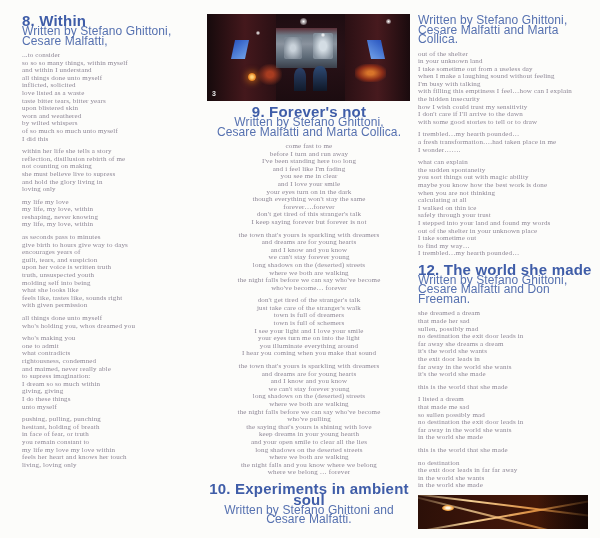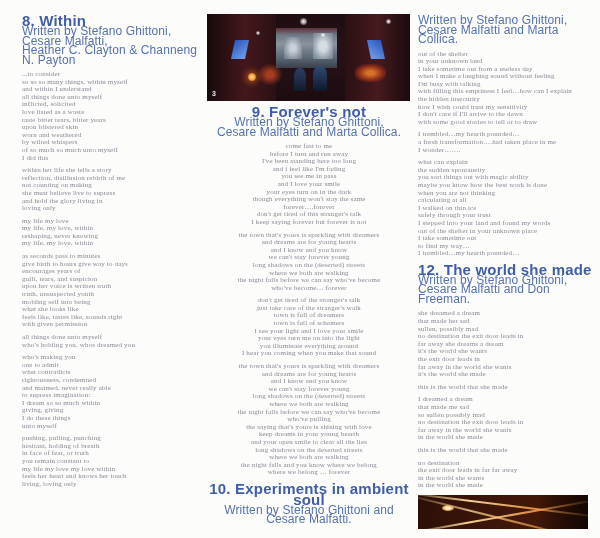--- a/index.html
+++ b/index.html
@@ -49,21 +49,20 @@
 </head>
 <body>
 
 <div>
 
   <div class="col col1">
     <section class="track">
       <h2 class="track-title">8. Within</h2>
       <div class="credits">
           <div>Written by Stefano Ghittoni, Cesare Malfatti,</div>
-          <div>Heather C. Clayton &amp; Channeng N. Payton</div>
         </div>
       <div class="lyrics">
           <div class="stanza">
             <div class="line">...to consider</div>
             <div class="line">so so so many things,  within myself</div>
             <div class="line">and within  I understand</div>
             <div class="line">all things done unto myself</div>
             <div class="line">inflicted,  solicited</div>
             <div class="line">love listed as a waste</div>
             <div class="line">taste bitter tears,  bitter years</div>
@@ -153,21 +152,21 @@
       <div class="credits">
           <div>Written by Stefano Ghittoni,</div>
           <div>Cesare Malfatti and Marta Collica.</div>
         </div>
       <div class="lyrics">
           <div class="stanza">
             <div class="line">come fast to me</div>
             <div class="line">before I turn and run away</div>
             <div class="line">I've been standing here too long</div>
             <div class="line">and i feel like I'm fading</div>
-            <div class="line">you see me in pass</div>
+            <div class="line">you see me in clear</div>
             <div class="line">and I love your smile</div>
             <div class="line">your eyes turn on in the dark</div>
             <div class="line">though everything won't stay the same</div>
             <div class="line">forever….forever</div>
             <div class="line">don't get tired of this stranger's talk</div>
             <div class="line">I keep saying forever but forever is not</div>
           </div>
           <div class="stanza">
             <div class="line">the town that's yours is sparkling with dreamers</div>
             <div class="line">and dreams are for young hearts</div>
@@ -272,21 +271,21 @@
             <div class="line">far away she dreams a dream</div>
             <div class="line">it's the world she wants</div>
             <div class="line">the exit door leads in</div>
             <div class="line">far away in the world she wants</div>
             <div class="line">it's the world she made</div>
           </div>
           <div class="stanza">
             <div class="line">this is the world that she made</div>
           </div>
           <div class="stanza">
-            <div class="line">I dreamed a dream</div>
+            <div class="line">I listed a dream</div>
             <div class="line">that made me sad</div>
             <div class="line">so sullen possibly mad</div>
             <div class="line">no destination the exit door leads in</div>
             <div class="line">far away in the world she wants</div>
             <div class="line">in the world she made</div>
           </div>
           <div class="stanza">
             <div class="line">this is the world that she made</div>
           </div>
           <div class="stanza">

